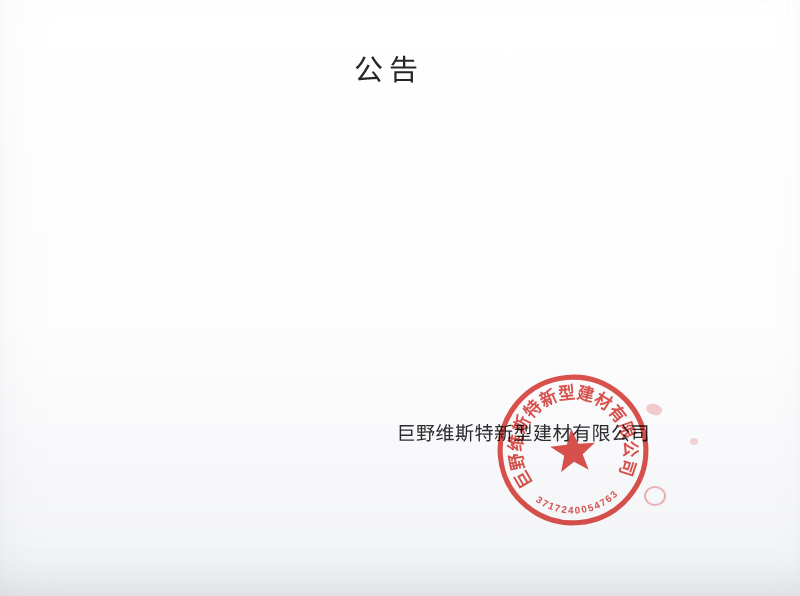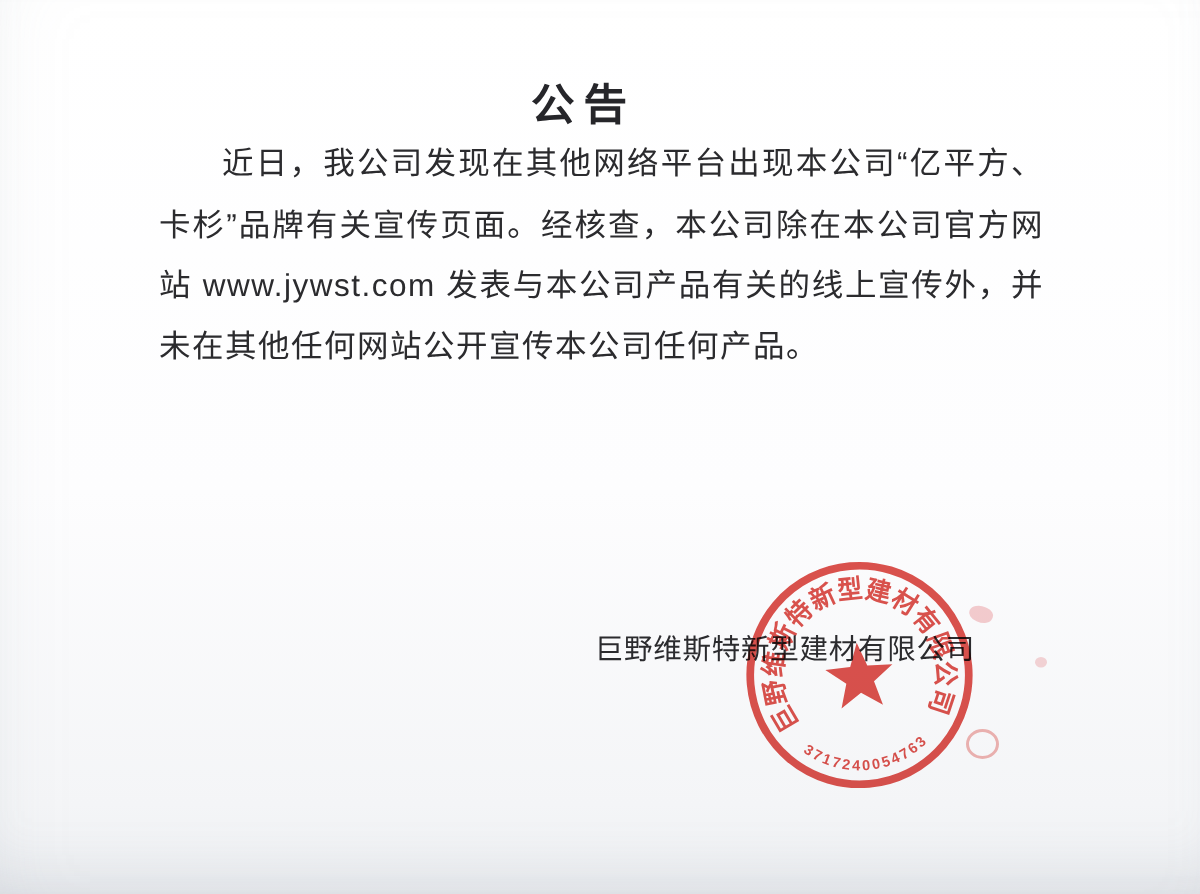--- a/index.html
+++ b/index.html
@@ -19,21 +19,21 @@
       inset -20px 0 60px -55px rgba(170,176,188,0.15);
     overflow: hidden;
   }
   .title {
     position: absolute;
     top: 46px;
     left: 0;
     width: 778px;
     text-align: center;
     font-size: 29px;
-    font-weight: 700;
+    font-weight: 400;
     letter-spacing: 6px;
     color: #26262a;
   }
   .body-text {
     position: absolute;
     top: 90px;
     left: 106px;
     width: 590px;
     font-size: 21px;
     line-height: 40.5px;
@@ -105,21 +105,20 @@
   }
 </style>
 </head>
 <body>
 
 <div class="page">
 
   <h1 class="title">公告</h1>
 
   <div class="body-text">
-    <p>近日，我公司发现在其他网络平台出现本公司“亿平方、卡杉”品牌有关宣传页面。经核查，本公司除在本公司官方网站 www.jywst.com 发表与本公司产品有关的线上宣传外，并未在其他任何网站公开宣传本公司任何产品。</p>
   </div>
 
   <div class="signature-company">巨野维斯特新型建材有限公司</div>
 
 
   <svg class="seal" viewBox="0 0 154 154" aria-hidden="true">
     <circle cx="77" cy="77" r="71" fill="none" stroke-width="5" stroke="#d93a34"></circle>
     <path id="sealTopArc" d="M 36.05 105.70 A 50 50 0 1 1 117.95 105.70" fill="none"></path>
     <path id="sealBottomArc" d="M 15 77 A 62 62 0 0 0 139 77" fill="none"></path>
     <text class="seal-name-text" fill="#d93a34"><textPath href="#sealTopArc" textLength="216" lengthAdjust="spacingAndGlyphs">巨野维斯特新型建材有限公司</textPath></text>

